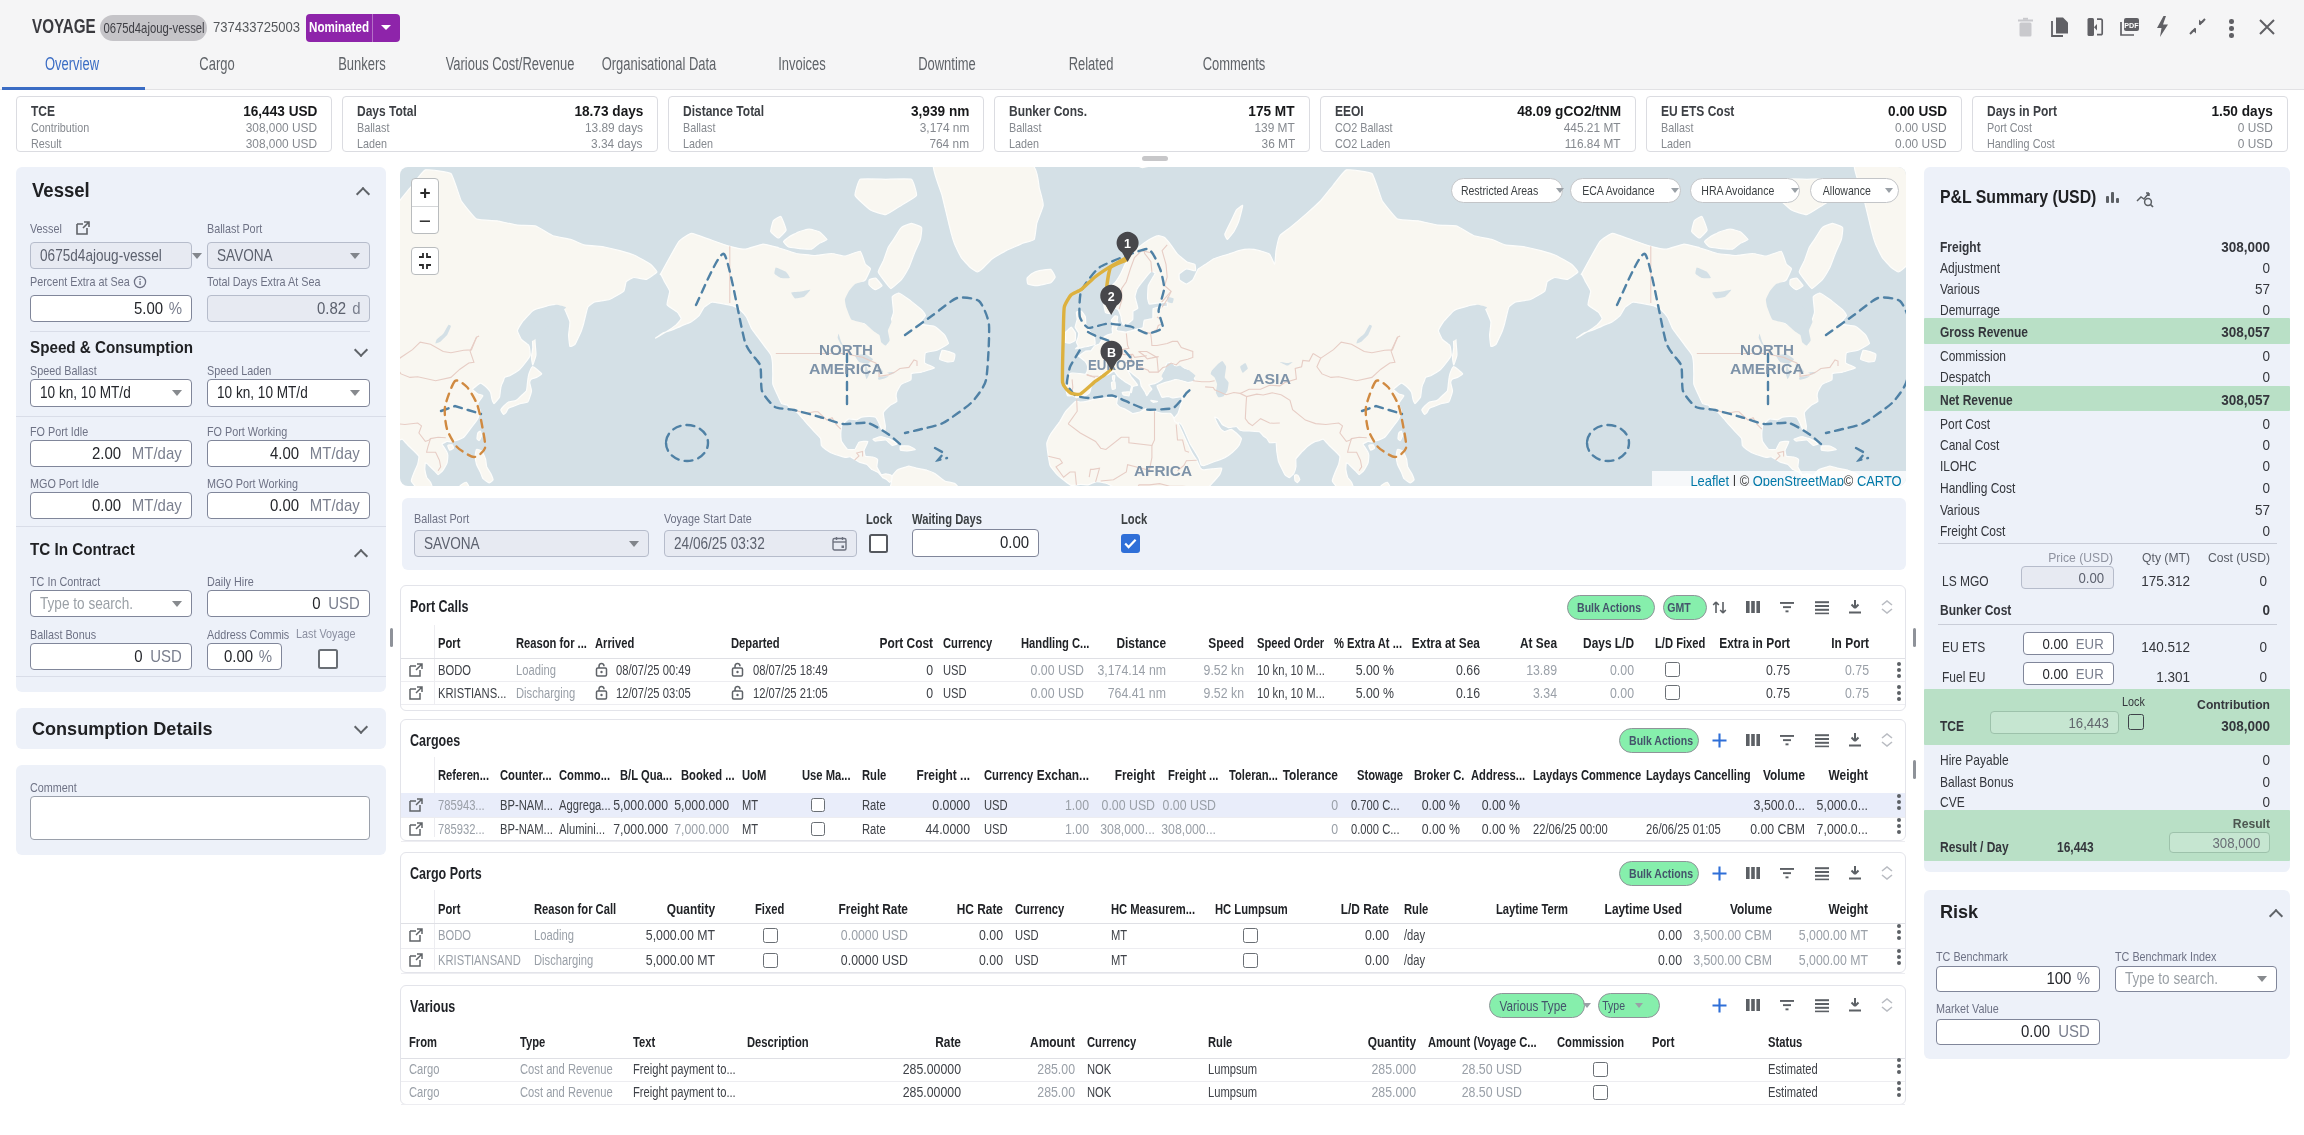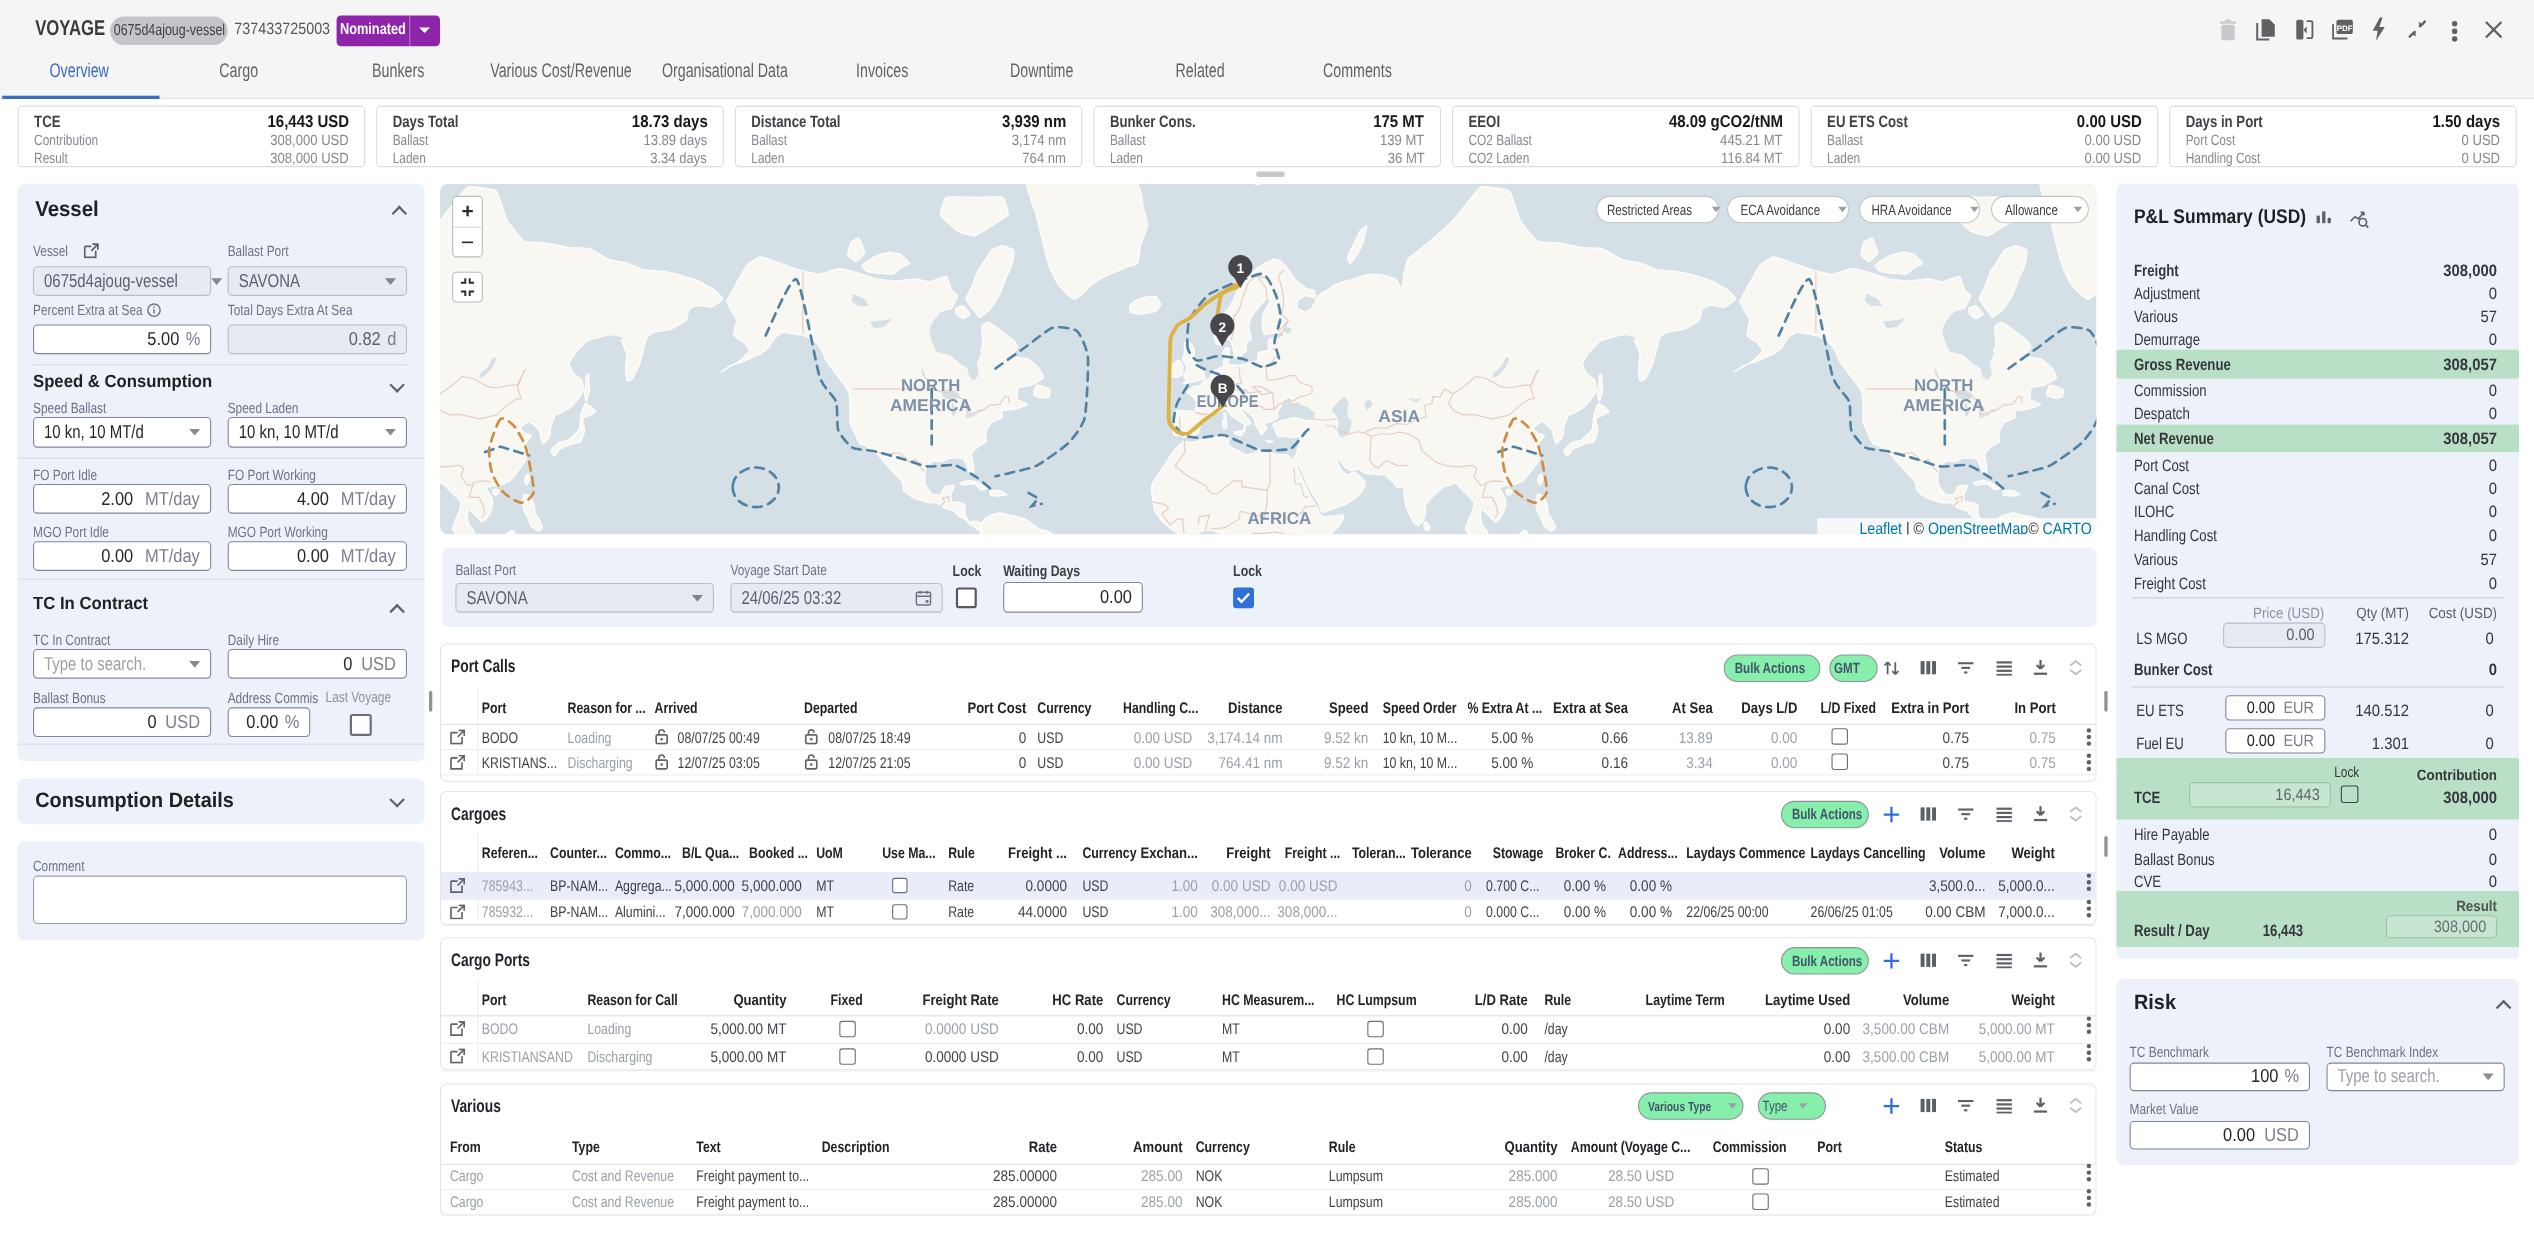--- a/index.html
+++ b/index.html
@@ -840,21 +840,21 @@
 <div class="cb" style="left:1243px;top:953px;width:15px;height:15px"></div>
 <div class="td" style="left:1169px;top:952px;width:220px;text-align:right;">0.00</div>
 <div class="td" style="left:1404px;top:952px;">/day</div>
 <div class="td" style="left:1462px;top:952px;width:220px;text-align:right;">0.00</div>
 <div class="td g" style="left:1552px;top:952px;width:220px;text-align:right;">3,500.00 CBM</div>
 <div class="td g" style="left:1648px;top:952px;width:220px;text-align:right;">5,000.00 MT</div>
 <div class="kebab" style="left:1897px;top:955px"></div>
 <div class="rline" style="top:973px;width:1504px"></div>
 <div class="card" style="top:985px;height:120px"></div>
 <div class="ct" style="top:997px">Various</div>
-<div class="pill" style="left:1489px;top:993px;width:96px;font-size:12px;font-weight:700">
+<div class="pill" style="left:1489px;top:993px;width:96px;font-size:15px;font-weight:400">
       <i>Various Type</i>
       <span class="mcaret"></span>
     </div>
 <div class="pill" style="left:1598px;top:993px;width:62px;font-size:13.5px;font-weight:500">
       <i>Type</i>
       <span class="mcaret"></span>
     </div>
 <svg class="abs" style="left:1711px;top:997px" width="17" height="17" viewBox="0 0 17 17">
       <path d="M8.5,1.5 V15.5 M1.5,8.5 H15.5" stroke="#2f6fd8" stroke-width="2.1"></path>
     </svg>

